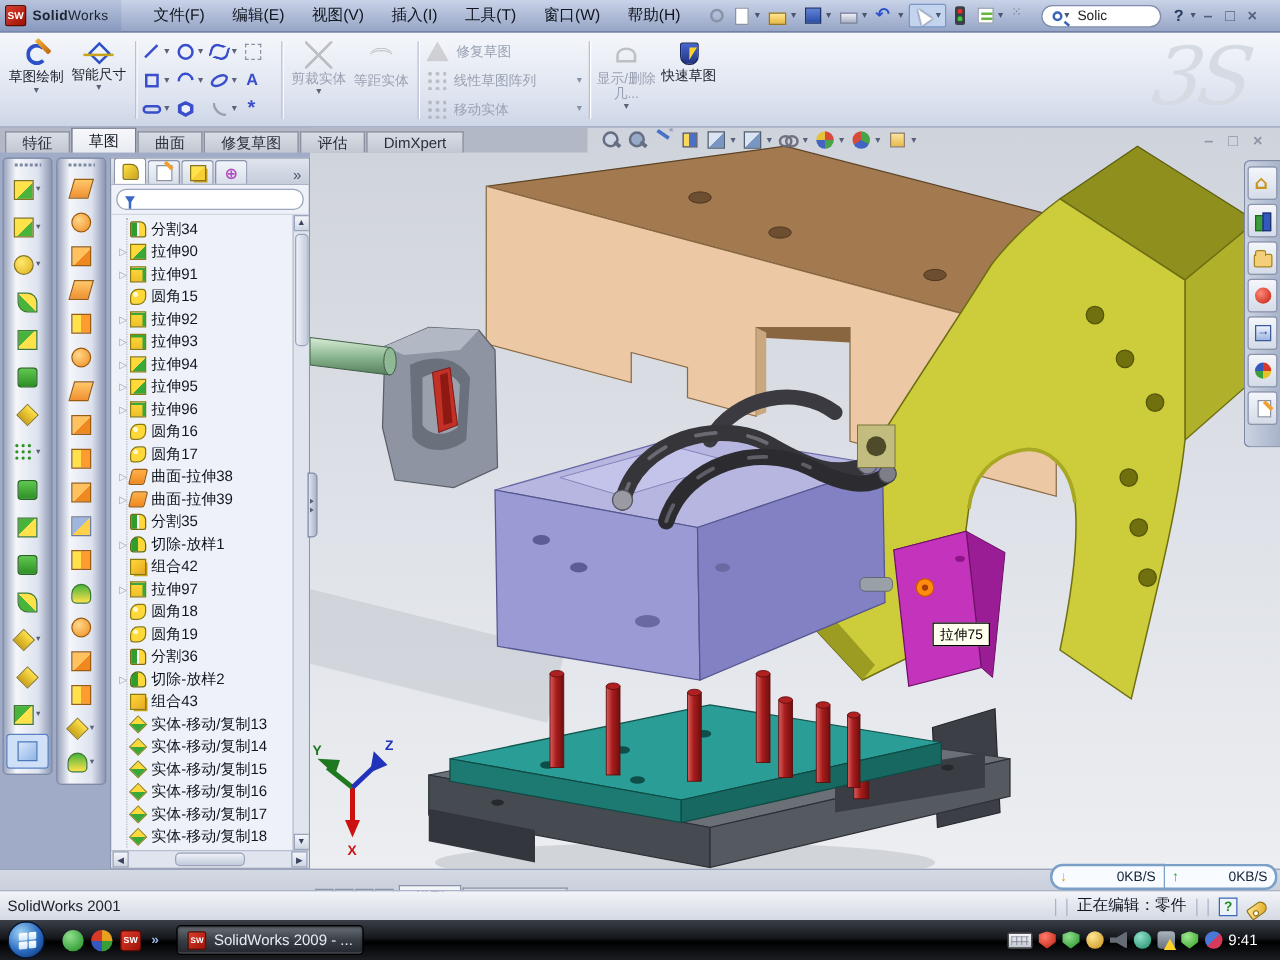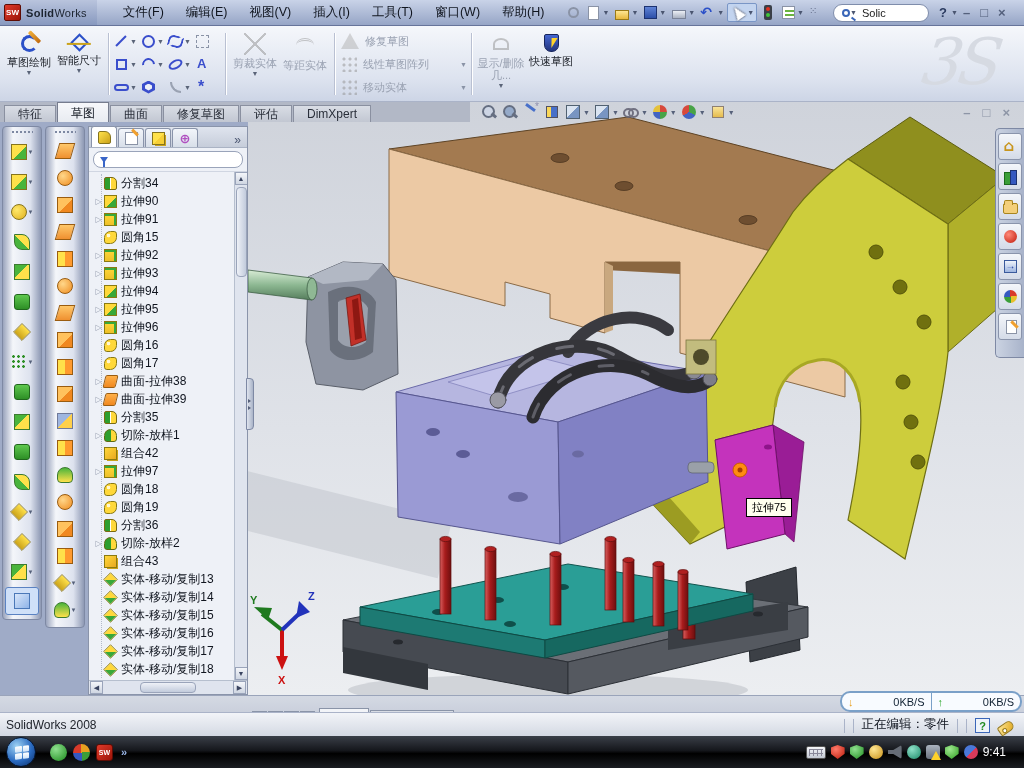--- a/index.html
+++ b/index.html
@@ -1053,21 +1053,21 @@
     <span class="net-arrow-down">↓</span>
     <span class="netval">0KB/S</span>
   </span>
   <span class="netcell">
     <span class="net-arrow-up">↑</span>
     <span class="netval">0KB/S</span>
   </span>
 </div>
 
 <div id="statusbar">
-  <span id="status-left">SolidWorks 2008</span>
+  <span id="status-left">SolidWorks 2001</span>
   <div id="status-right">
     <span class="ssep"></span>
       <span class="ssep"></span>
     <span id="editing">正在编辑：零件</span>
     <span class="ssep"></span>
       <span class="ssep"></span>
     <span id="helpq">?</span>
     <span id="tagicon"></span>
   </div>
 </div>
@@ -1083,20 +1083,24 @@
     </div>
   <div id="quicklaunch">
 
   <span class="ql ql-msgr"></span>
       <span class="ql ql-app"></span>
       <span class="ql ql-sw">SW</span>
     </div>
   <span id="ql-more">»</span>
   <div style="display:flex;margin-left:14px">
 
+  <span class="taskbtn active">
+        <span class="tb-ico tb-sw">SW</span>
+        <span>SolidWorks 2009 - ...</span>
+      </span>
     </div>
   <div id="tray">
     <span class="kbd"></span>
     <span style="display:flex;gap:5px;align-items:center">
 
     <span class="tri tr-red"></span>
         <span class="tri tr-green"></span>
         <span class="tri tr-badge"></span>
         <span class="tri tr-vol"></span>
         <span class="tri tr-teal"></span>

